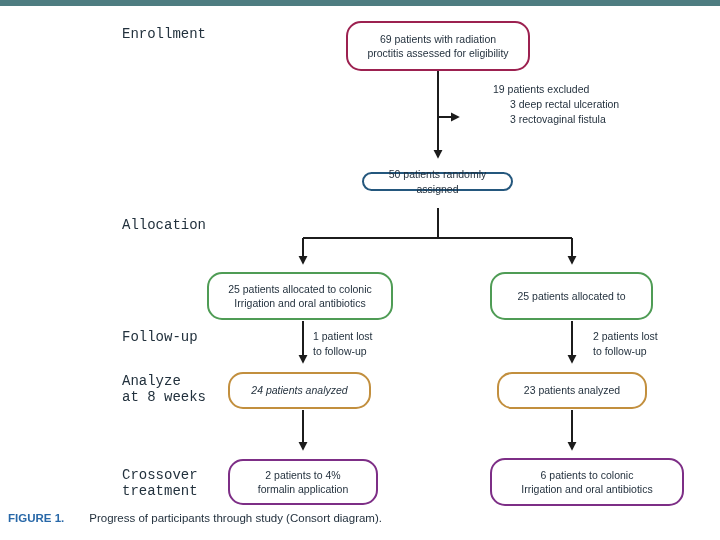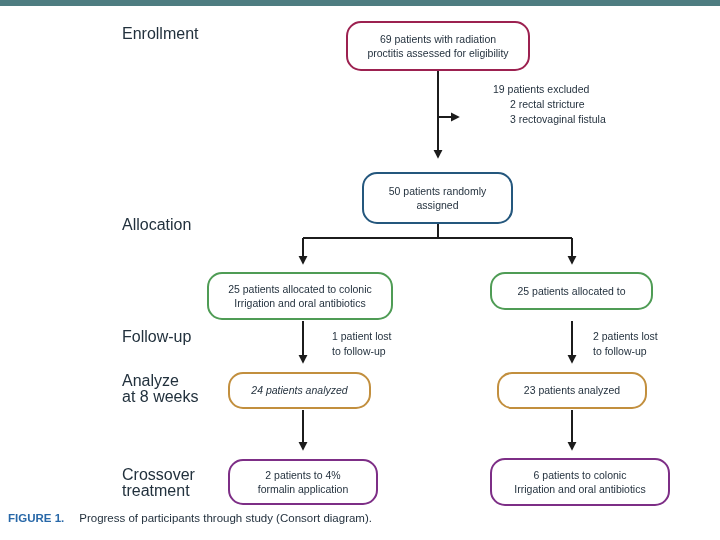--- a/index.html
+++ b/index.html
@@ -10,23 +10,24 @@
     font-family: "Liberation Sans", sans-serif;
     color: #20303c;
     overflow: hidden;
   }
   .accent-bar {
     position: absolute; left: 0; top: 0;
     width: 720px; height: 6px;
   }
   .stage-label {
     position: absolute;
-    font-size: 16px;
+    font-size: 14px;
     line-height: 16px;
     color: #22313d;
+    font-family: Liberation Mono, monospace;
   }
   .stage-label span { display: block; white-space: nowrap; }
   .flow-box {
     position: absolute;
     border: 2px solid #000;
     border-radius: 15px;
     background: #ffffff;
     display: flex;
     flex-direction: column;
     justify-content: center;
@@ -57,21 +58,21 @@
     pointer-events: none;
   }
   svg.connectors path.c { fill: none; stroke-width: 2; }
   .caption {
     position: absolute;
     left: 8px; top: 512px;
     font-size: 11.5px;
     color: #1f2d3a;
     white-space: nowrap;
   }
-  .caption .cap-label { font-weight: bold; margin-right: 15px; }
+  .caption .cap-label { font-weight: bold; margin-right: 25px; }
 </style>
 </head>
 <body>
 
 <div class="accent-bar" style="background-color: rgb(78, 125, 129);"></div>
 
 <svg class="connectors" width="720" height="540">
   <defs>
     <marker id="ah" viewBox="0 0 10 10" refX="8" refY="5" markerWidth="4.6" markerHeight="4.6" orient="auto-start-reverse">
       <path d="M0 0 L10 5 L0 10 z" style="fill: rgb(28, 28, 28);"></path>
@@ -108,39 +109,39 @@
   <span>treatment</span>
 </div>
 
 <div class="flow-box" style="left: 346px; top: 21px; width: 184px; height: 50px; border-color: rgb(156, 33, 80);">
   <span class="bl">69 patients with radiation</span>
   <span class="bl">proctitis assessed for eligibility</span>
 </div>
 
 <div class="excluded-block" style="left:493px; top:82px">
   <div class="title">19 patients excluded</div>
-  <div class="item">2 rectal stricture</div>
+  <div class="item">3 deep rectal ulceration</div>
   <div class="item">3 rectovaginal fistula</div>
 </div>
 
-<div class="flow-box" style="left: 362px; top: 172px; width: 151px; height: 52px; border-color: rgb(36, 87, 125);">
+<div class="flow-box" style="left: 362px; top: 172px; width: 151px; height: 19px; border-color: rgb(36, 87, 125);">
   <span class="bl">50 patients randomly</span>
   <span class="bl">assigned</span>
 </div>
 
 <div class="flow-box" style="left: 207px; top: 272px; width: 186px; height: 48px; border-color: rgb(79, 156, 85);">
   <span class="bl">25 patients allocated to colonic</span>
   <span class="bl">Irrigation and oral antibiotics</span>
 </div>
 
-<div class="flow-box" style="left: 490px; top: 272px; width: 163px; height: 38px; border-color: rgb(79, 156, 85);">
+<div class="flow-box" style="left: 490px; top: 272px; width: 163px; height: 48px; border-color: rgb(79, 156, 85);">
   <span class="bl">25 patients allocated to</span>
 </div>
 
-<div class="annotation" style="left:332px; top:329px">
+<div class="annotation" style="left:313px; top:329px">
   <span>1 patient lost</span>
   <span>to follow-up</span>
 </div>
 <div class="annotation" style="left:593px; top:329px">
   <span>2 patients lost</span>
   <span>to follow-up</span>
 </div>
 
 <div class="flow-box" style="left: 228px; top: 372px; width: 143px; height: 37px; border-color: rgb(194, 143, 62); font-style: italic;">
   <span class="bl">24 patients analyzed</span>
@@ -148,20 +149,20 @@
 
 <div class="flow-box" style="left: 497px; top: 372px; width: 150px; height: 37px; border-color: rgb(194, 143, 62);">
   <span class="bl">23 patients analyzed</span>
 </div>
 
 <div class="flow-box" style="left: 228px; top: 459px; width: 150px; height: 46px; border-color: rgb(125, 46, 134);">
   <span class="bl">2 patients to 4%</span>
   <span class="bl">formalin application</span>
 </div>
 
-<div class="flow-box" style="left: 490px; top: 458px; width: 180px; height: 48px; border-color: rgb(125, 46, 134);">
+<div class="flow-box" style="left: 490px; top: 458px; width: 194px; height: 48px; border-color: rgb(125, 46, 134);">
   <span class="bl">6 patients to colonic</span>
   <span class="bl">Irrigation and oral antibiotics</span>
 </div>
 
 <div class="caption">
   <span class="cap-label" style="color: rgb(40, 104, 168);">FIGURE 1.</span><span>Progress of participants through study (Consort diagram).</span>
 </div>
 
 </body></html>

